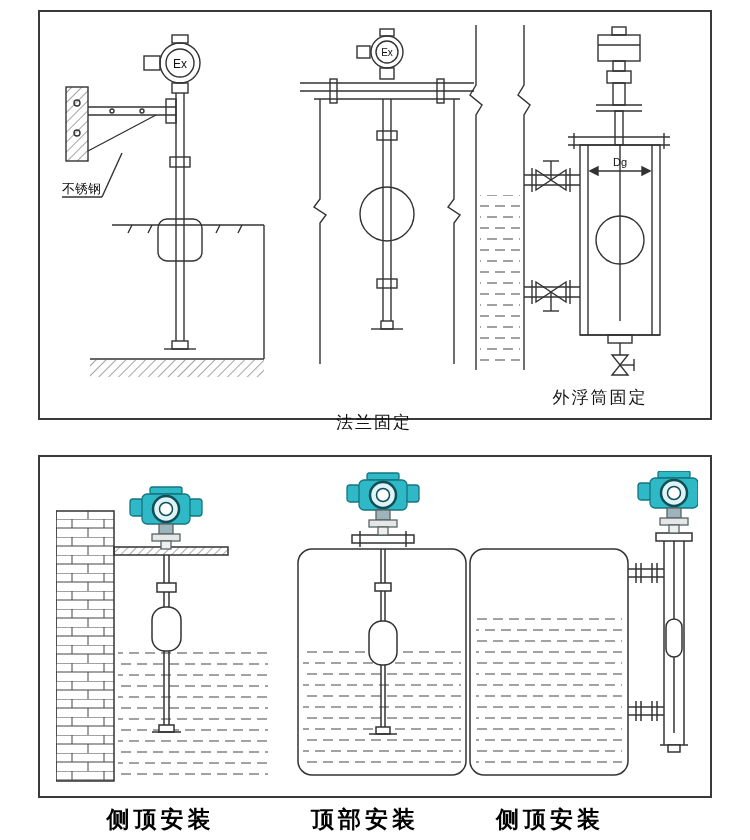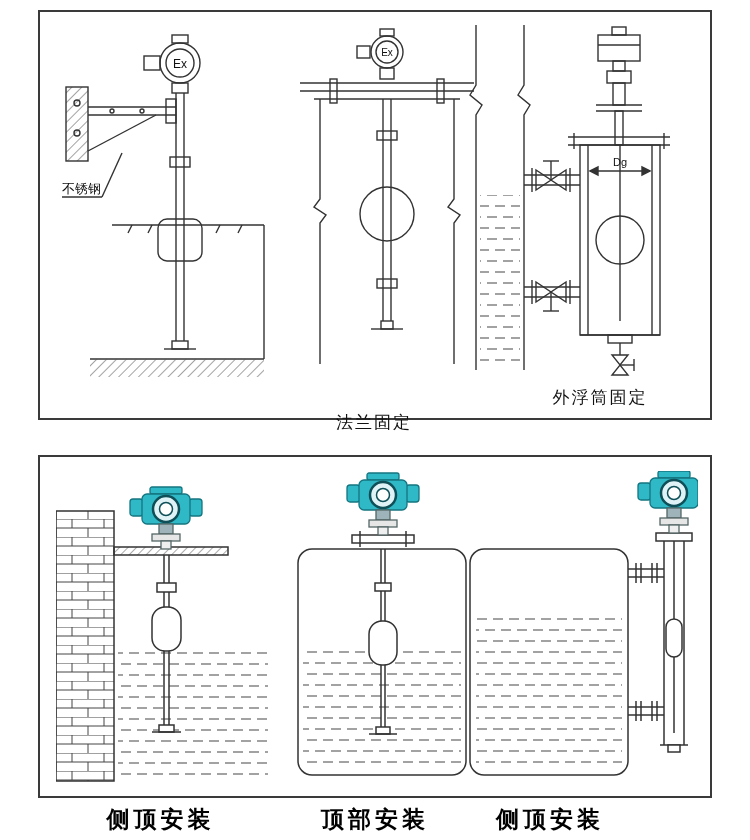--- a/index.html
+++ b/index.html
@@ -342,14 +342,14 @@
         <circle cx="38" cy="22" r="6.5" fill="#ffffff" stroke="#0e4f58" stroke-width="1.5"></circle>
         <rect x="31" y="37" width="14" height="10" fill="#9fb4ba" stroke="#556666"></rect>
         <rect x="24" y="47" width="28" height="7" fill="#e6e6e6" stroke="#556666"></rect>
         <rect x="33" y="54" width="10" height="8" fill="#efefef" stroke="#556666"></rect>
       </g>
     </svg>
   </div>
 </div>
 
 <div class="blabel" style="left:58px;  width:205px;">侧顶安装</div>
-<div class="blabel" style="left:275px; width:200px;font-family:Liberation Mono, monospace;">顶部安装</div>
+<div class="blabel" style="left:265px; width:200px;font-family:Liberation Mono, monospace;">顶部安装</div>
 <div class="blabel" style="left:450px; width:200px;">侧顶安装</div>
 
 </body></html>

